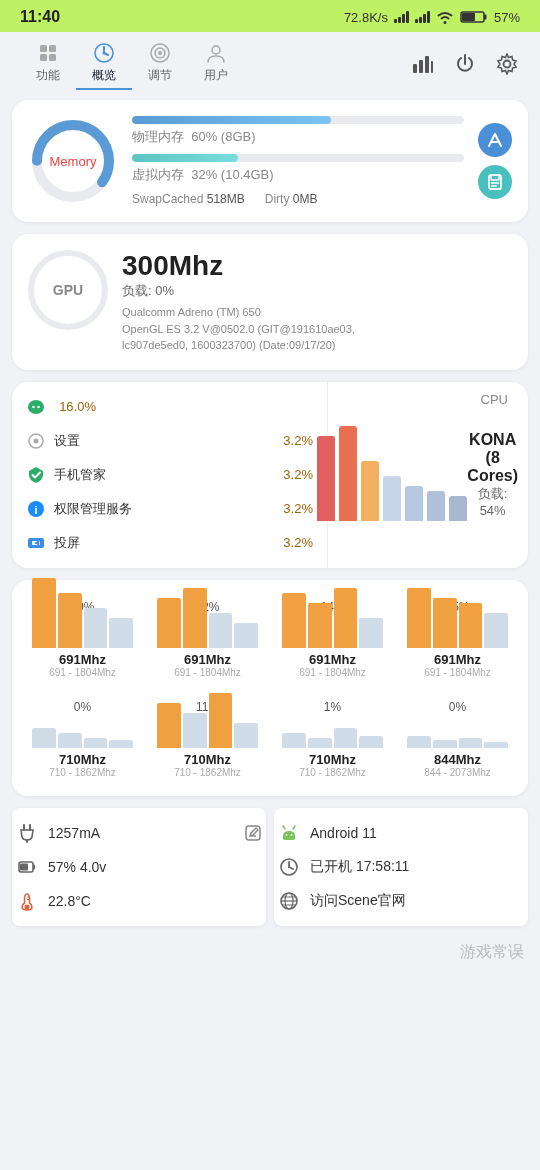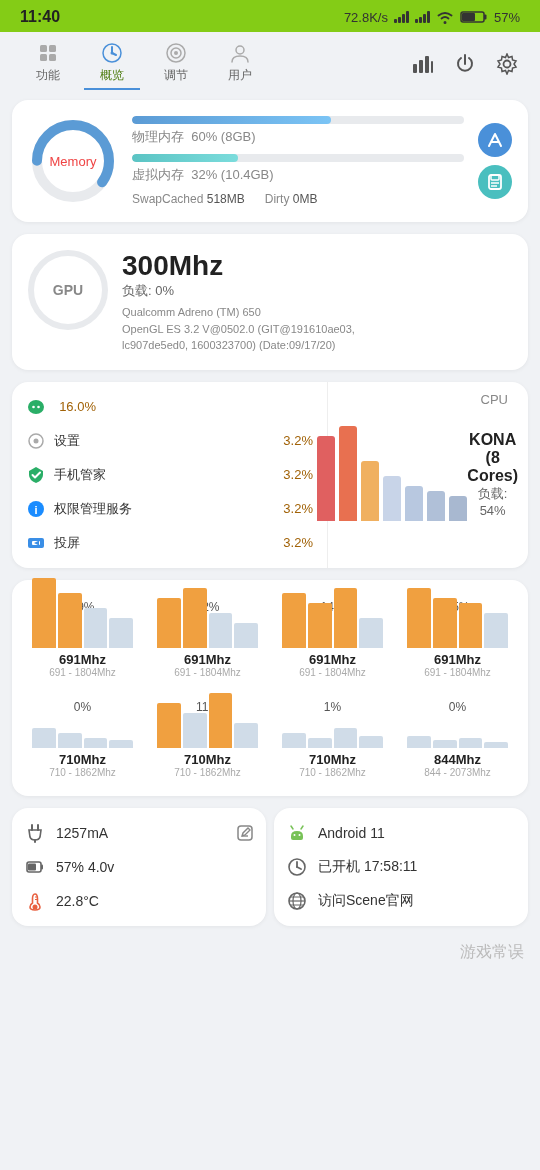--- a/index.html
+++ b/index.html
@@ -11,48 +11,48 @@
       font-size: 14px;
       color: #333;
     }
 
     
     .status-bar {
       display: flex;
       justify-content: space-between;
       align-items: center;
       padding: 8px 20px 6px;
-      background: #84cc16;
+      background: #bef264;
     }
     .status-time { font-size: 16px; font-weight: 600; color: #222; }
     .status-right { display: flex; align-items: center; gap: 6px; font-size: 13px; color: #333; font-weight: 500; }
     .signal-bars { display: flex; align-items: flex-end; gap: 1px; }
     .signal-bar { width: 3px; background: #333; border-radius: 1px; }
 
     
     .nav-bar {
       display: flex;
       justify-content: space-between;
       align-items: center;
       padding: 6px 20px 10px;
       background: #f0f2f5;
     }
-    .nav-tabs { display: flex; gap: 8px; }
+    .nav-tabs { display: flex; gap: 0; }
     .nav-tab {
       display: flex;
       flex-direction: column;
       align-items: center;
       gap: 3px;
       padding: 4px 16px;
       cursor: pointer;
       border-bottom: 2px solid transparent;
     }
     .nav-tab.active { border-bottom: 2px solid #4a90d9; }
     .nav-tab .tab-label { font-size: 12px; color: #666; }
-    .nav-tab.active .tab-label { color: #4d7c0f; }
+    .nav-tab.active .tab-label { color: #0f172a; }
     .nav-actions { display: flex; gap: 16px; align-items: center; }
     .nav-action-icon { width: 26px; height: 26px; display: flex; align-items: center; justify-content: center; cursor: pointer; }
 
     
     .card {
       background: #fff;
       border-radius: 16px;
       margin: 0 12px 12px;
       padding: 16px;
       box-shadow: 0 1px 4px rgba(0,0,0,0.06);
@@ -178,22 +178,22 @@
 
     
     .bottom-row {
       display: flex;
       gap: 0;
       margin: 0 12px 12px;
     }
     .bottom-card {
       flex: 1;
       background: #fff;
-      border-radius: 16px;
-      padding: 14px 12px;
+      border-radius: 8px;
+      padding: 14px 4px;
       box-shadow: 0 1px 4px rgba(0,0,0,0.06);
     }
     .bottom-card:first-child { margin-right: 8px; }
     .bottom-item {
       display: flex;
       align-items: center;
       gap: 10px;
       margin-bottom: 12px;
     }
     .bottom-item:last-child { margin-bottom: 0; }

